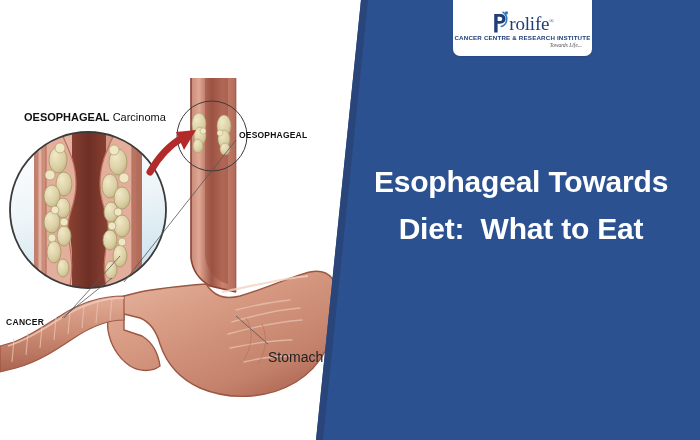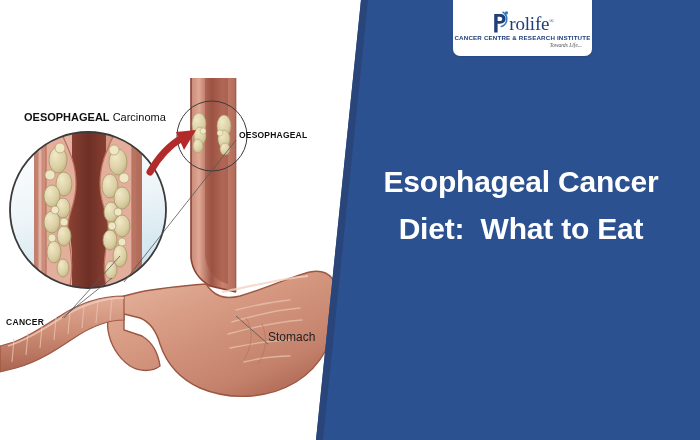--- a/index.html
+++ b/index.html
@@ -140,22 +140,22 @@
   }
   .label-cancer {
     left: 6px;
     top: 317px;
     font-size: 8.5px;
     font-weight: bold;
     letter-spacing: .3px;
   }
   .label-stomach {
     left: 268px;
-    top: 330px;
-    font-size: 12px;
+    top: 349px;
+    font-size: 14px;
     font-weight: normal;
     color: #222;
   }
 </style>
 </head>
 <body>
 
 <div id="canvas">
 
   <div class="illustration">
@@ -381,17 +381,17 @@
           <circle cx="15.4" cy="1.9" r="1.7" fill="#2F7BBF"></circle>
         </svg>
       </span>
       <span class="logo-word"><span>rolife</span><span class="logo-reg">®</span></span>
     </div>
     <div class="logo-sub">CANCER CENTRE &amp; RESEARCH INSTITUTE</div>
     <div class="logo-tag">Towards Life...</div>
   </div>
 
   <div class="headline">
-    <span class="line">Esophageal Cancer</span>
+    <span class="line">Esophageal Towards</span>
     <span class="line">Diet:  What to Eat</span>
   </div>
 
 </div>
 
 </body></html>

